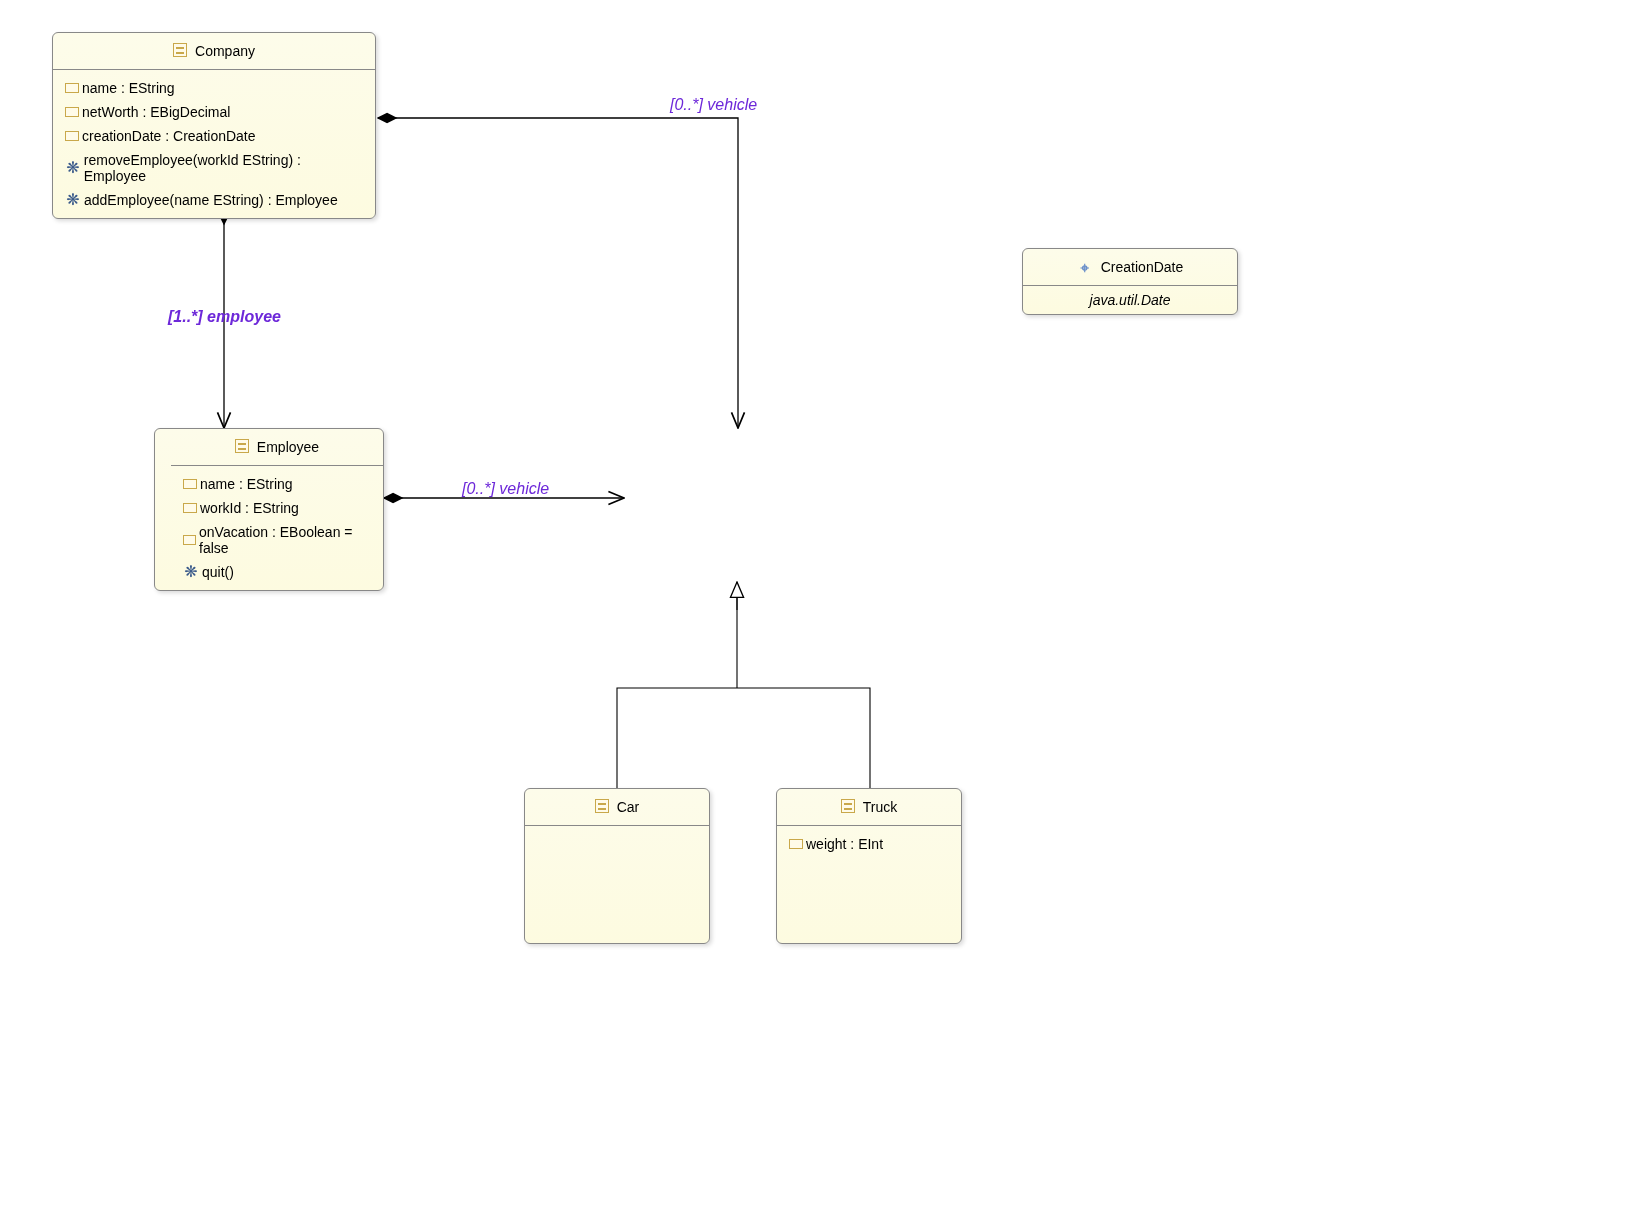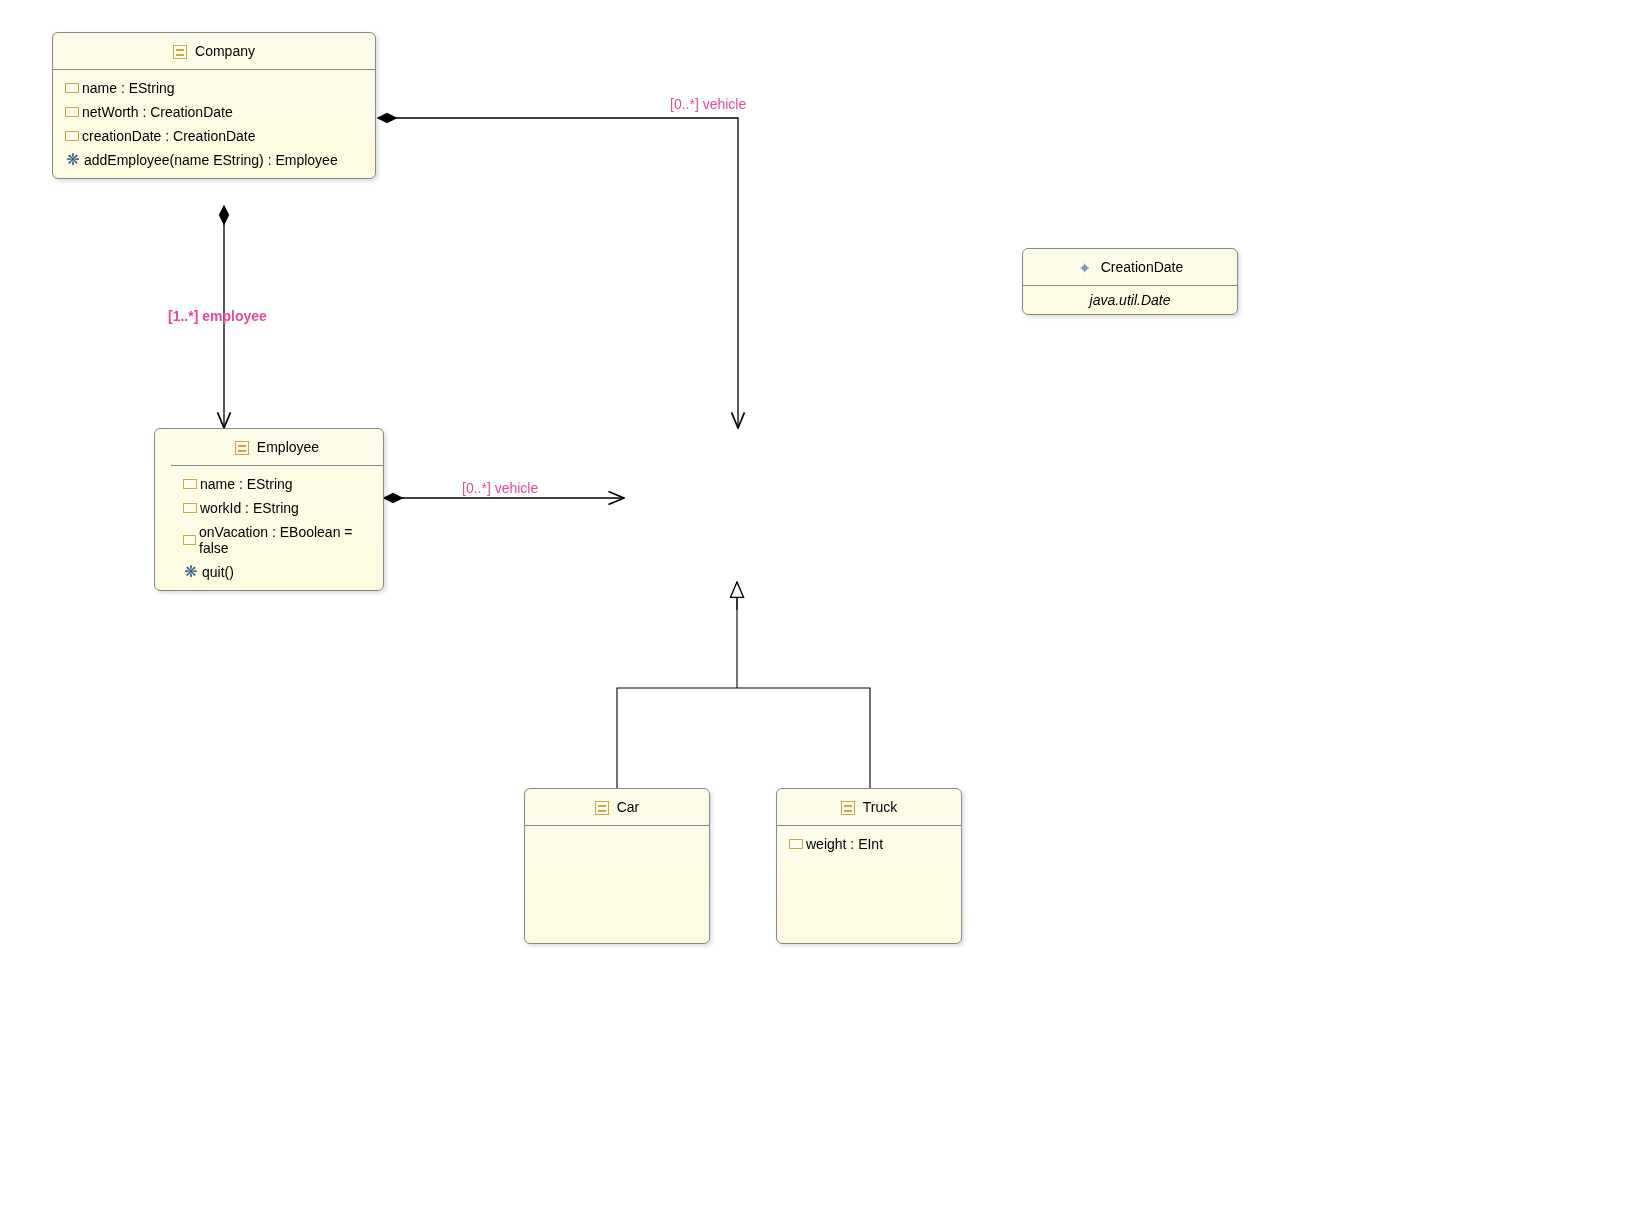--- a/index.html
+++ b/index.html
@@ -8,21 +8,21 @@
     
     .class-box {
       position: absolute;
       background: linear-gradient(to bottom, #fdfcea, #fdfbe0);
       border: 1px solid #888;
       border-radius: 6px;
       box-shadow: 2px 2px 4px rgba(0,0,0,0.15);
     }
     .class-header {
       display: flex;
-      align-items: flex-end;
+      align-items: flex-start;
       justify-content: center;
       gap: 8px;
       padding: 10px 12px;
       border-bottom: 1px solid #888;
       font-weight: normal;
     }
     .class-body {
       padding: 6px 0;
     }
     .class-row {
@@ -89,23 +89,24 @@
     
     svg.connectors {
       position: absolute;
       top: 0; left: 0;
       width: 1632px;
       height: 1210px;
       pointer-events: none;
     }
     .assoc-label {
       position: absolute;
-      font-size: 14px;
-      color: #ec4899;
+      font-size: 16px;
+      color: #6d28d9;
       white-space: nowrap;
+      font-style: italic;
     }
     .bold { font-weight: bold; }
   </style>
 </head>
 <body>
 
 <div class="diagram">
 
   <svg class="connectors">
     <defs>
@@ -135,25 +136,29 @@
       <span class="icon-class"></span>
       <span>Company</span>
     </div>
     <div class="class-body">
       <div class="class-row">
           <span class="icon-attr"></span>
           <span>name : EString</span>
         </div>
       <div class="class-row">
           <span class="icon-attr"></span>
-          <span>netWorth : CreationDate</span>
+          <span>netWorth : EBigDecimal</span>
         </div>
       <div class="class-row">
           <span class="icon-attr"></span>
           <span>creationDate : CreationDate</span>
+        </div>
+      <div class="class-row">
+          <span class="icon-op"></span>
+          <span>removeEmployee(workId EString) : Employee</span>
         </div>
       <div class="class-row">
           <span class="icon-op"></span>
           <span>addEmployee(name EString) : Employee</span>
         </div>
     </div>
   </div>
 
   <div class="class-box" style="left:154px; top:428px; width:230px;padding-left:16px;">
     <div class="class-header">

